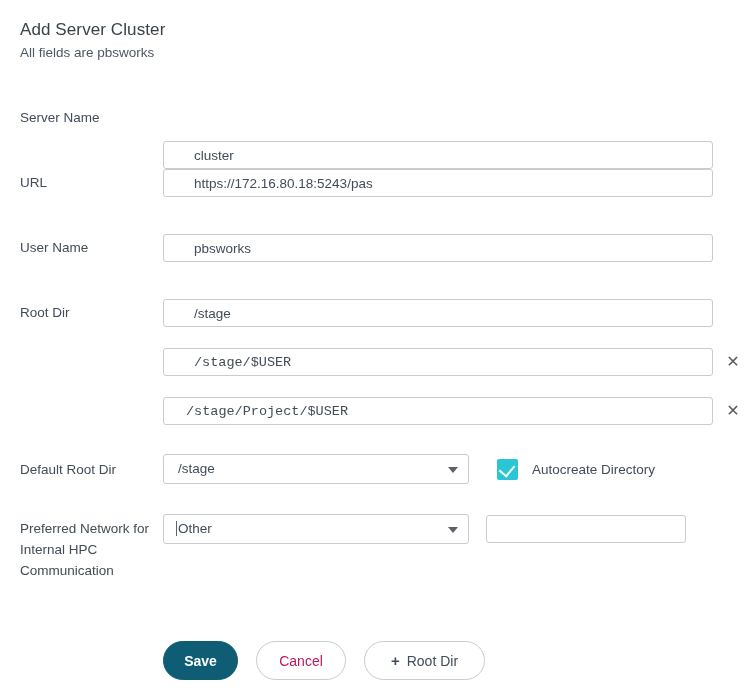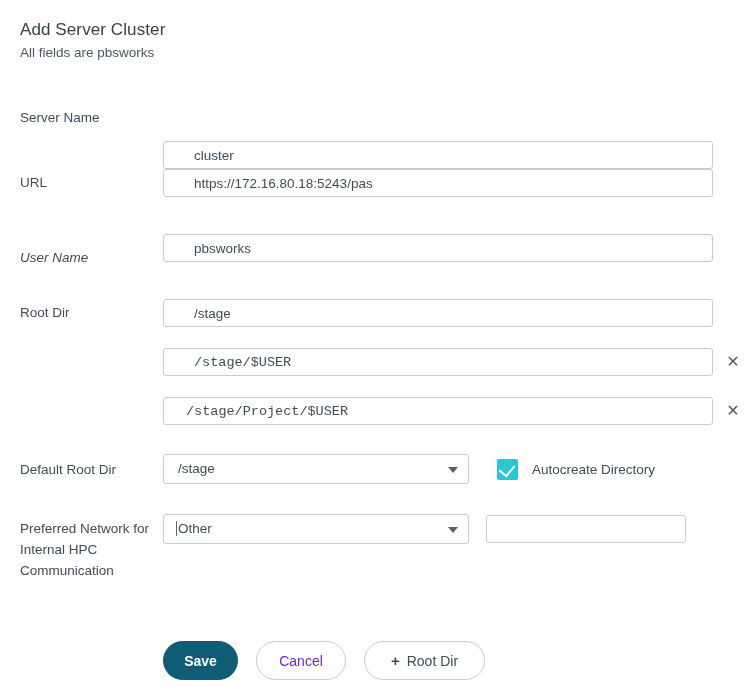--- a/index.html
+++ b/index.html
@@ -193,21 +193,21 @@
   .btn-primary {
     width: 75px;
     background: #0e5d74;
     color: #ffffff;
     border: 1px solid #0e5d74;
     font-weight: bold;
   }
   .btn-secondary {
     width: 90px;
     background: #ffffff;
-    color: #6d28d9;
+    color: #be185d;
     border: 1px solid #c8ccd0;
   }
   .btn-add {
     width: 121px;
     background: #ffffff;
     color: #414c58;
     border: 1px solid #c8ccd0;
   }
   .btn-add .plus {
     font-weight: bold;
@@ -227,21 +227,21 @@
   <div class="field-label" style="top:3px;">Server Name</div>
   <input class="text-input wide" type="text" style="top: 0px; margin-top: 37px;" value="cluster">
 </div>
 
 <div class="row" style="top:169px;">
   <div class="field-label" style="top:3px;">URL</div>
   <input class="text-input wide" type="text" style="top: 0px;" value="https://172.16.80.18:5243/pas">
 </div>
 
 <div class="row" style="top:234px;">
-  <div class="field-label" style="top:13px;font-style:italic;">User Name</div>
+  <div class="field-label" style="top:3px;">User Name</div>
   <input class="text-input wide" type="text" style="top: 0px;" value="pbsworks">
 </div>
 
 <div class="row" style="top:299px;">
   <div class="field-label" style="top:3px;">Root Dir</div>
   <input class="text-input wide" type="text" style="top: 0px;" value="/stage">
 </div>
 
 <div class="row" style="top:348px;">
   <input class="text-input sub" type="text" style="top: 0px;" value="/stage/$USER">

